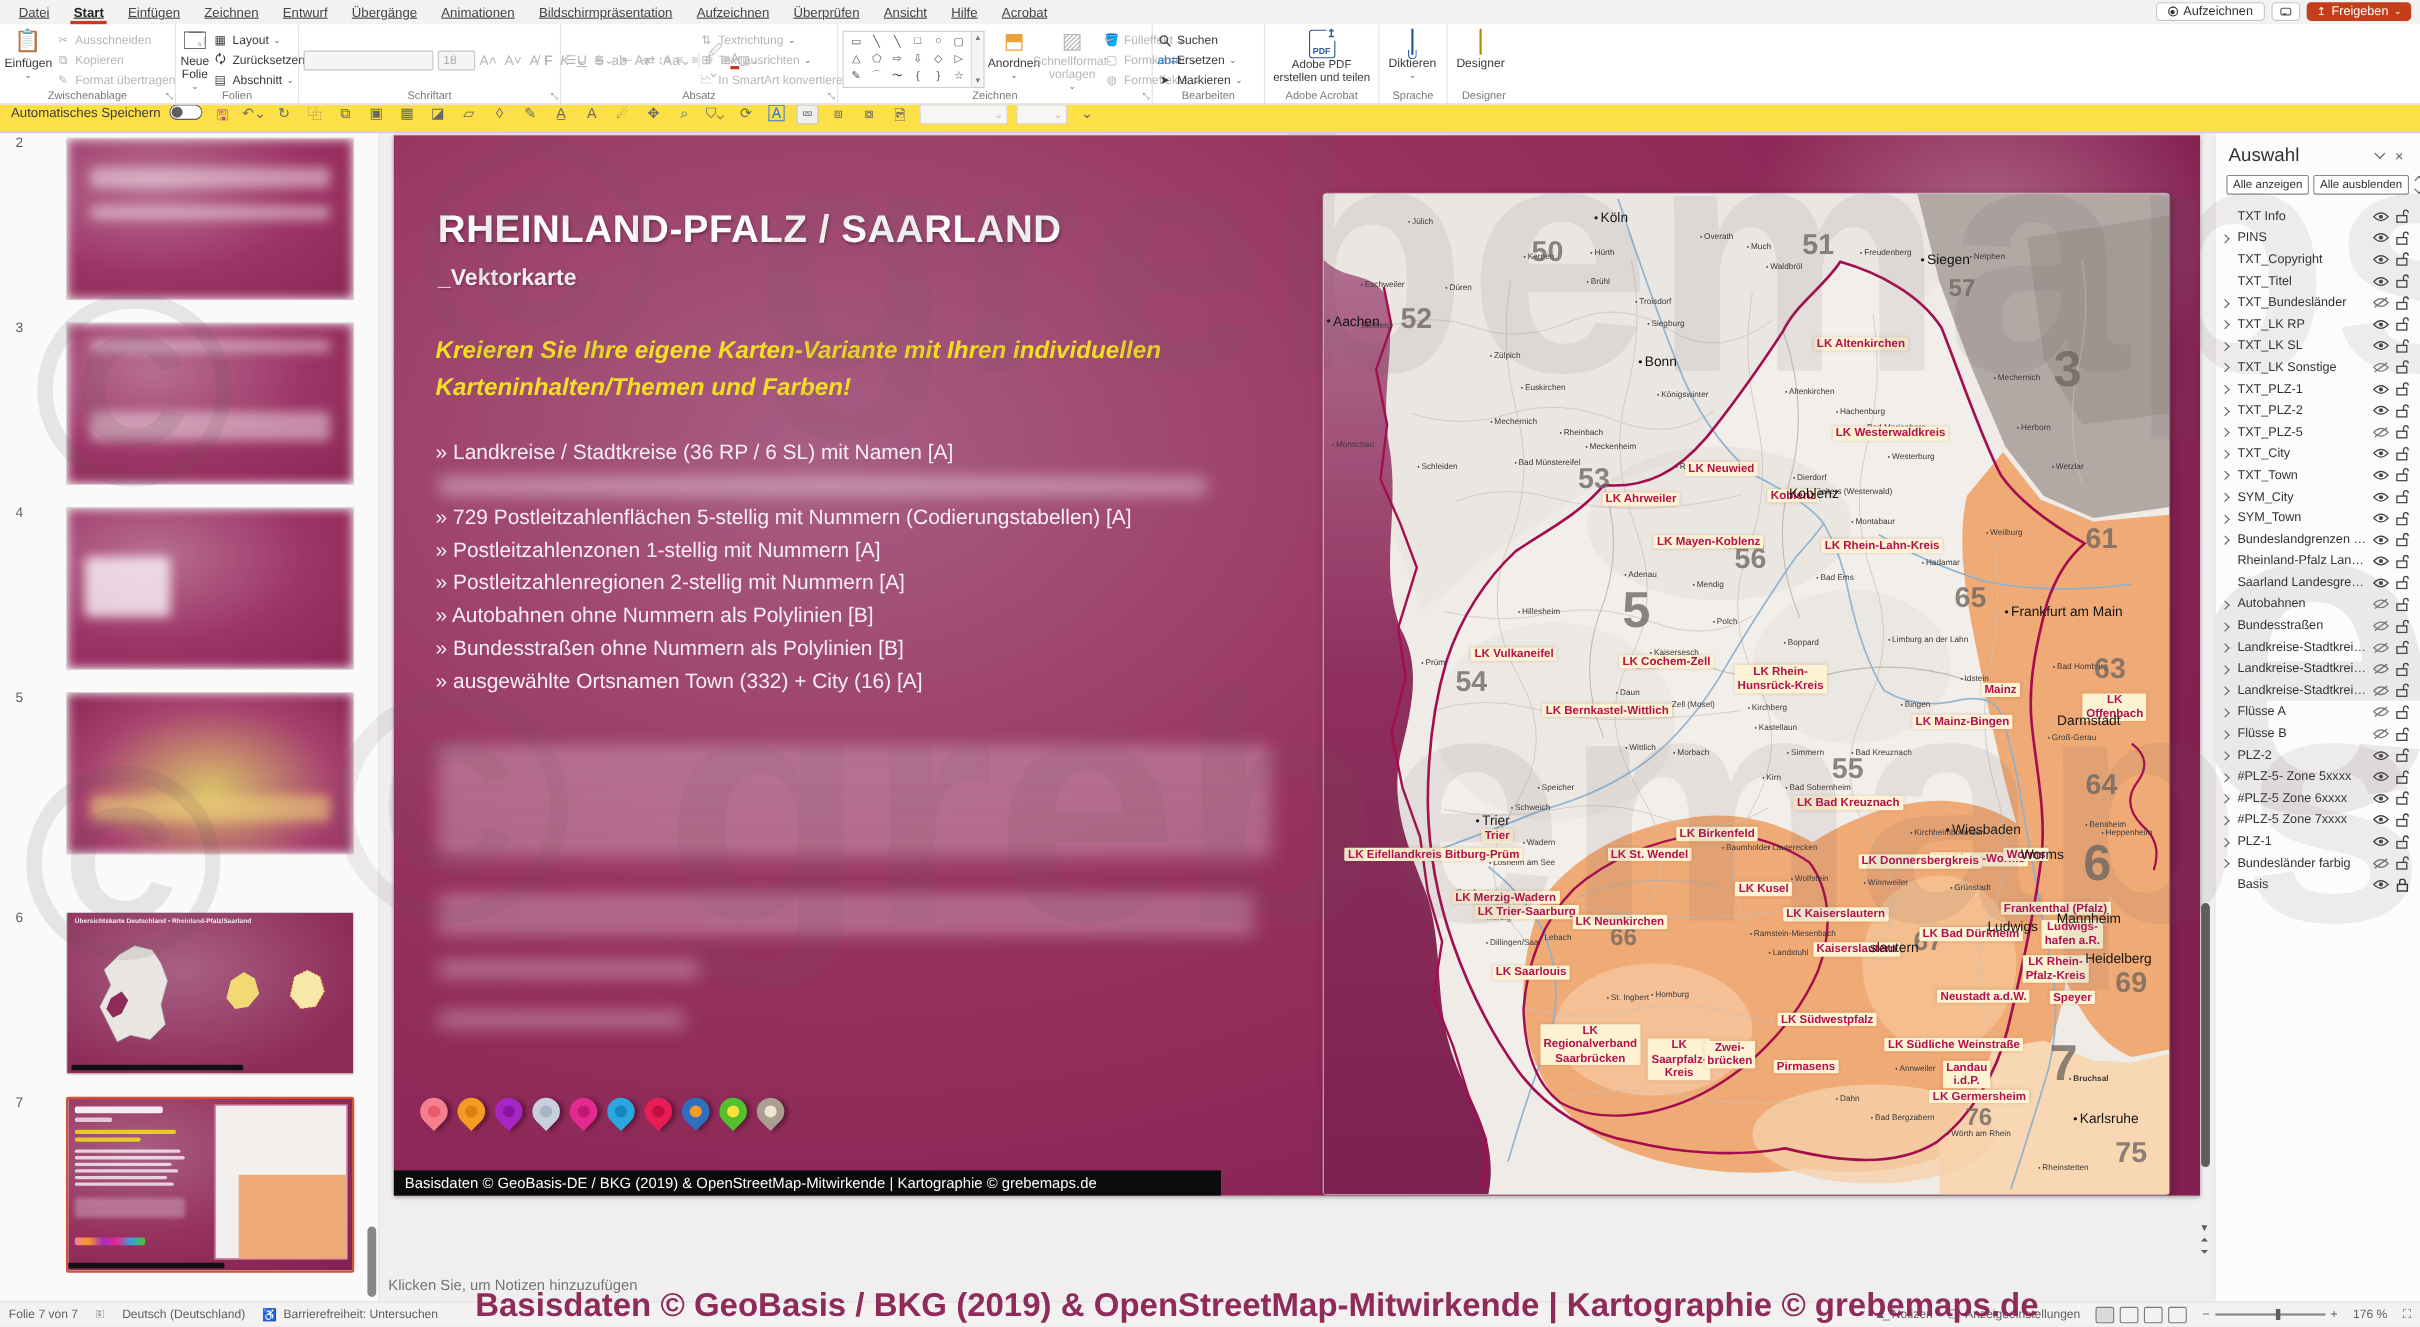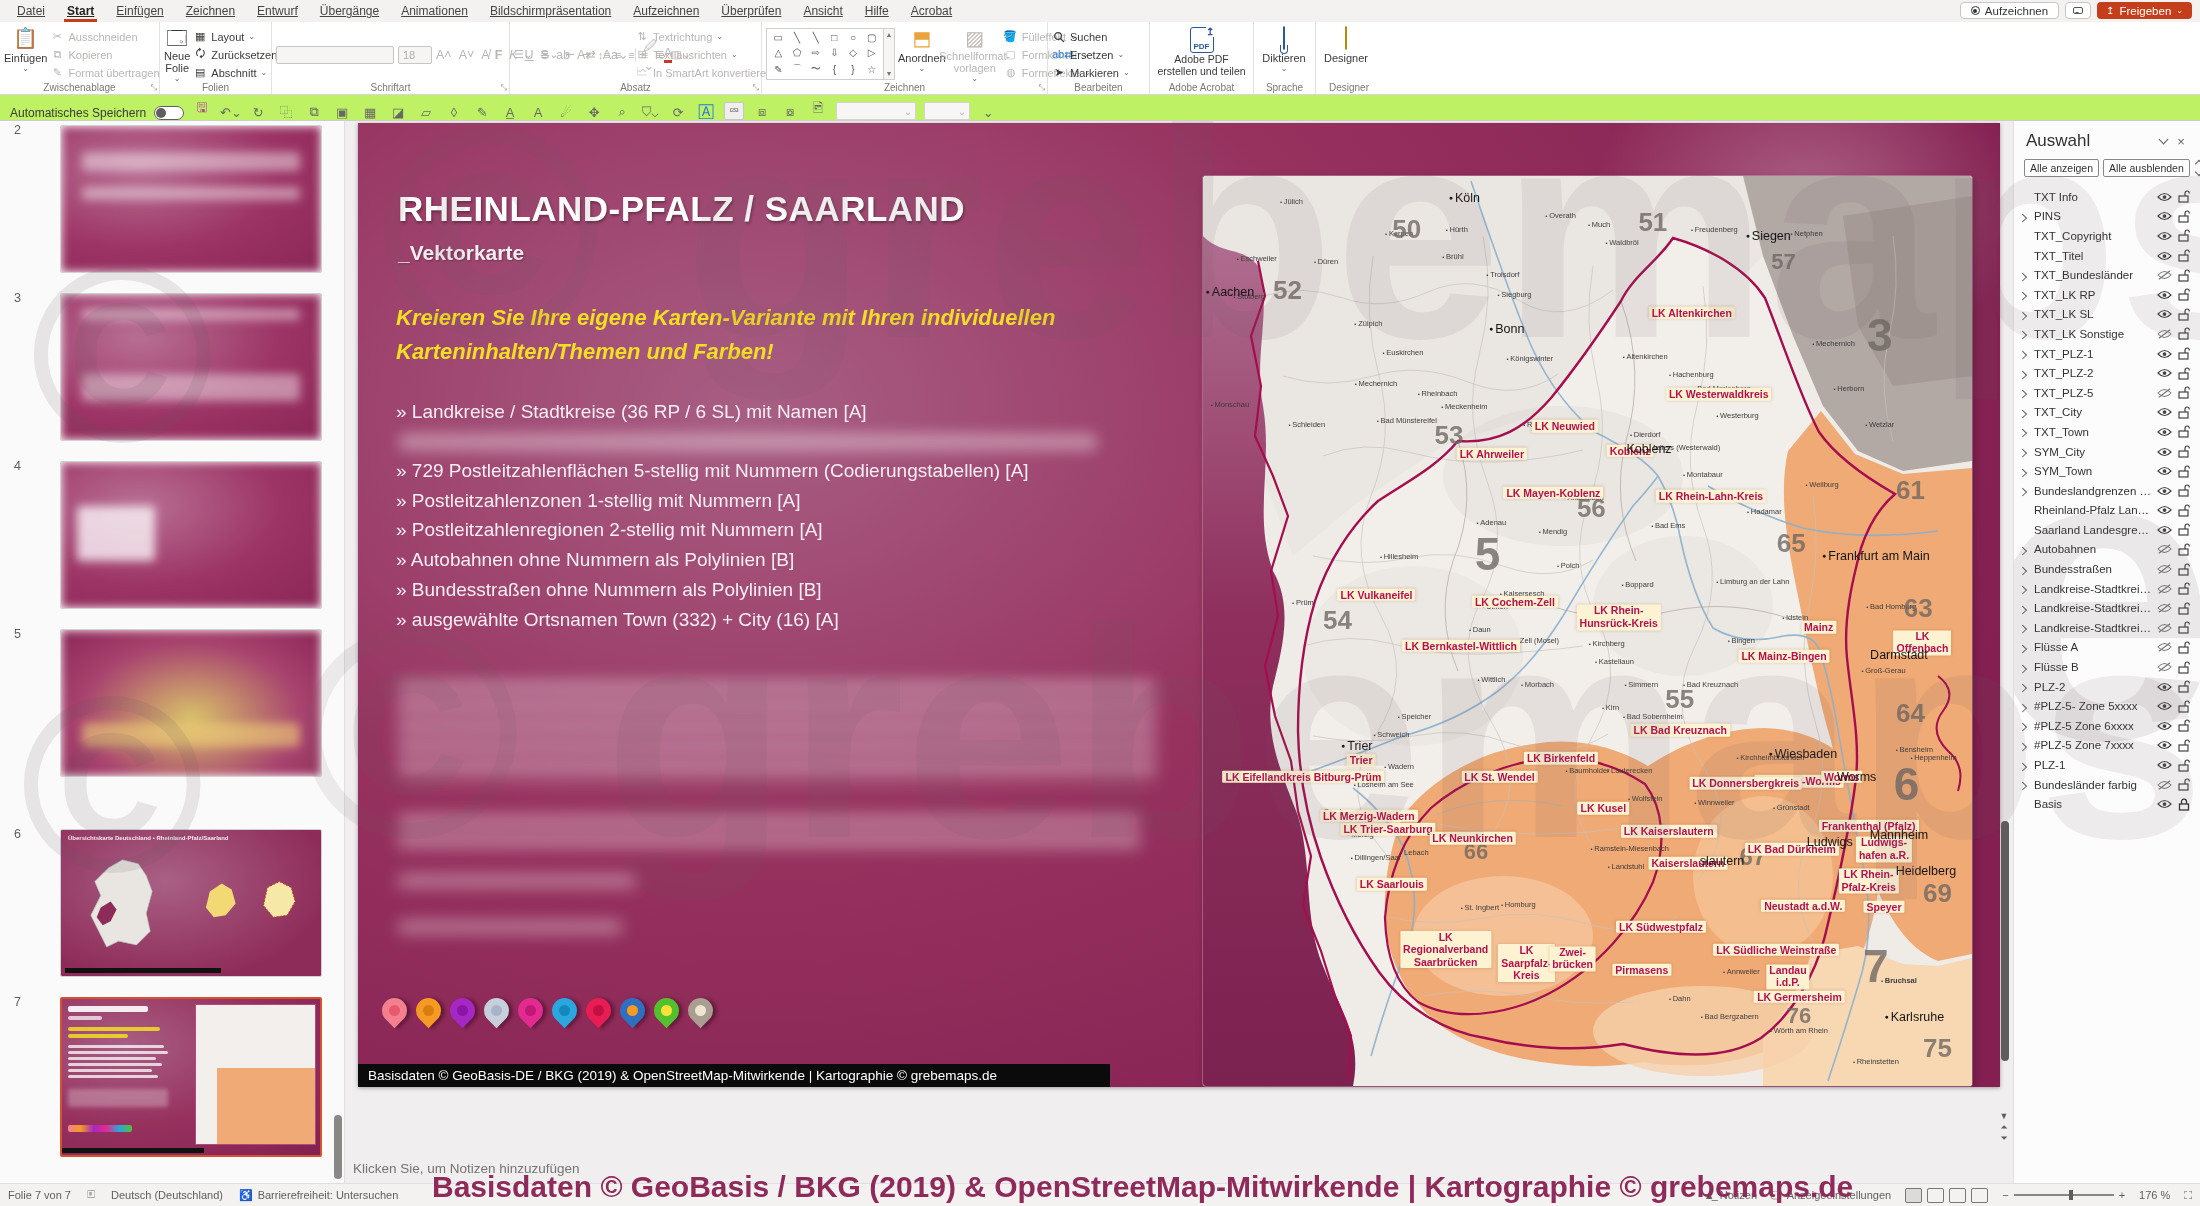--- a/index.html
+++ b/index.html
@@ -40,21 +40,21 @@
   .fmt-glyphs b { font-weight:bold; }
   .shape-gallery { border:1px solid #d0cece; background:#fff; width:118px; height:52px; margin-top:3px; display:grid; grid-template-columns:repeat(6,1fr); align-items:center; justify-items:center; font-size:10px; color:#555; padding:1px 2px; }
   .gallery-scroll { width:11px; height:52px; margin-top:3px; border:1px solid #d0cece; border-left:none; display:flex; flex-direction:column; align-items:center; justify-content:space-between; font-size:7px; color:#777; padding:2px 0; background:#f6f5f4; }
   .pdf-icon { width:24px; height:26px; border:1.6px solid #2b579a; border-radius:3px; position:relative; color:#2b579a; font-size:8px; font-weight:bold; display:flex; align-items:flex-end; justify-content:center; }
   .pdf-icon::after { content:"↥"; position:absolute; top:-2px; right:-2px; font-size:10px; color:#2b579a; background:#fff; }
   .mic-icon { width:12px; height:18px; border:1.6px solid #2b579a; border-radius:7px; position:relative; margin-top:2px; }
   .mic-icon::after { content:""; position:absolute; left:-4px; right:-4px; bottom:-5px; height:8px; border:1.6px solid #2b579a; border-top:none; border-radius:0 0 9px 9px; }
   .designer-icon { width:24px; height:20px; border:1.5px solid #b58b00; border-radius:2px; position:relative; background:linear-gradient(135deg,#ffd34d 0 45%,#fff 45%); }
 
   
-  .qat { position:absolute; top:95px; left:0; right:0; height:26px; background:#bef264; border-bottom:1px solid #cfcdcb; display:flex; align-items:flex-end; gap:8px; padding-left:10px; font-size:12px; color:#3b3a39; z-index:38; }
+  .qat { position:absolute; top:95px; left:0; right:0; height:26px; background:#fde047; border-bottom:1px solid #cfcdcb; display:flex; align-items:flex-start; gap:8px; padding-left:10px; font-size:12px; color:#3b3a39; z-index:38; }
   .toggle { width:30px; height:14px; border:1px solid #605e5c; border-radius:8px; position:relative; background:#fff; }
   .toggle::after { content:""; position:absolute; left:1px; top:1px; width:10px; height:10px; border-radius:50%; background:#605e5c; }
   .qicon { width:20px; text-align:center; font-size:13px; color:#6a6866; }
   .qicon.magenta { color:#b63f9a; }
   .qicon.boxed { border:1px solid #c8c6c4; background:#f0efee; border-radius:2px; }
   .qsel { width:80px; height:18px; border:1px solid #d6d4d2; background:#f7f6f5; border-radius:2px; color:#c0beba; font-size:10px; display:flex; align-items:center; justify-content:flex-end; padding:0 3px; }
 
   
   .workspace { position:absolute; top:121px; left:0; right:187px; bottom:23px; background:#f0eeee; }
   .thumb-panel { position:absolute; left:0; top:0; bottom:0; width:345px; background:#fbfafa; border-right:1px solid #e1dfdd; overflow:hidden; }

